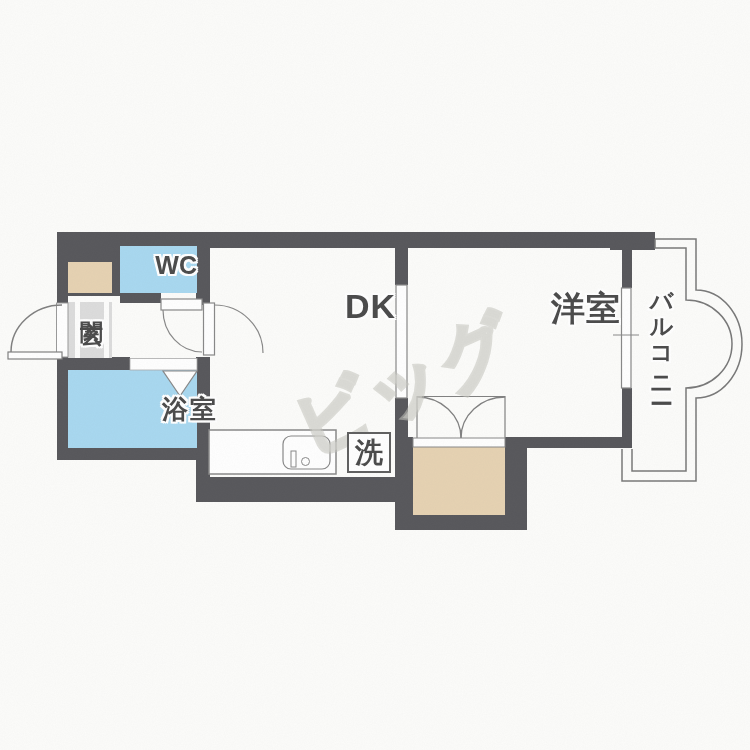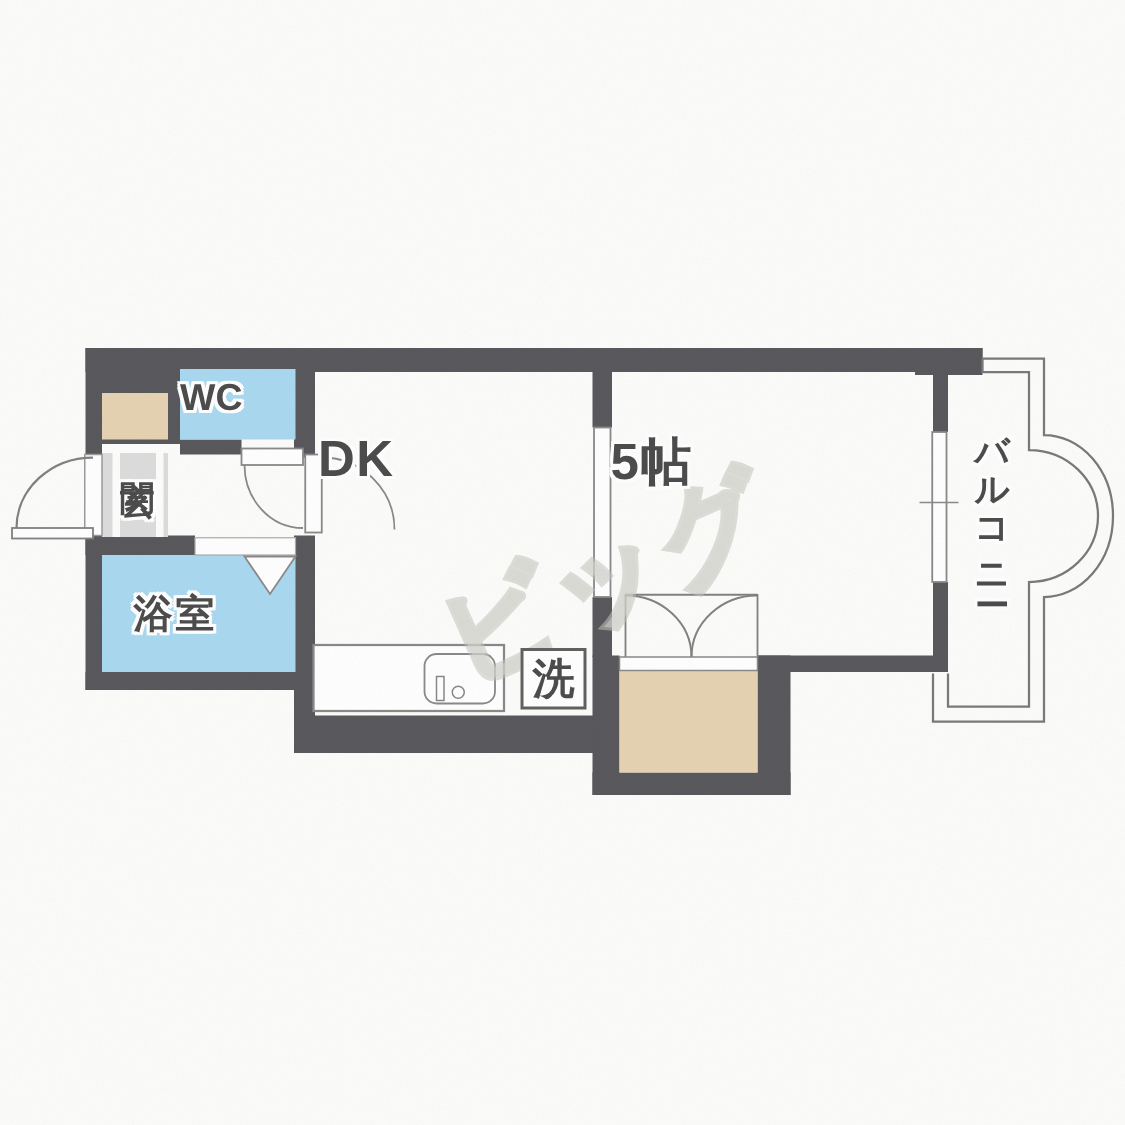--- a/index.html
+++ b/index.html
@@ -31,21 +31,21 @@
     -webkit-text-stroke:4px rgba(195,195,188,0.55);
     transform:rotate(-24deg);
   }
 
   
   .lbl{
     position:absolute;z-index:5;color:#4a4a4a;
     text-shadow:-2px -2px 0 #fff,2px -2px 0 #fff,-2px 2px 0 #fff,2px 2px 0 #fff,
                 0 -2px 0 #fff,0 2px 0 #fff,-2px 0 0 #fff,2px 0 0 #fff;
   }
-  .lbl.center{text-align:left;}
+  .lbl.center{text-align:right;}
   .big{font-size:34px;line-height:45px;font-weight:600;letter-spacing:1px;}
   .vert{writing-mode:vertical-rl;text-orientation:upright;}
   #wc-label{left:120px;top:251px;width:77px;font-size:25px;font-weight:600;}
   #genkan-label{left:77px;top:302px;height:60px;font-size:23px;font-weight:600;letter-spacing:1px;}
   #bath-label{left:68px;top:392px;width:129px;font-size:26px;font-weight:600;letter-spacing:2px;margin-left:21px;}
   #dk-label{left:212px;top:284px;width:184px;}
   #yo-label{left:407px;top:286px;width:214px;}
   #balcony-label{left:647px;top:274px;height:160px;font-size:23px;font-weight:600;letter-spacing:3px;}
   #washer-box{
     position:absolute;left:347px;top:432px;width:40px;height:37px;z-index:5;
@@ -136,21 +136,21 @@
 
   <div id="watermark">ビッグ</div>
 
   <div id="wc-label" class="lbl center">WC</div>
   <div id="genkan-label" class="lbl vert">玄関</div>
   <div id="bath-label" class="lbl center">浴室</div>
   <div id="dk-label" class="lbl center big">
     <div>DK</div>
   </div>
   <div id="yo-label" class="lbl center big">
-    <div>5帖</div>
+    <div>洋室</div>
   </div>
   <div id="balcony-label" class="lbl vert">バルコニー</div>
   <div id="washer-box">洗</div>
 
   <svg id="noise" width="750" height="750">
     <filter id="n">
         <feTurbulence type="fractalNoise" baseFrequency="0.9" numOctaves="2"></feTurbulence>
       <feColorMatrix type="matrix" values="0 0 0 0 0.3  0 0 0 0 0.3  0 0 0 0 0.3  0 0 0 1 0"></feColorMatrix>
     </filter>
     <rect width="750" height="750" filter="url(#n)"></rect>

